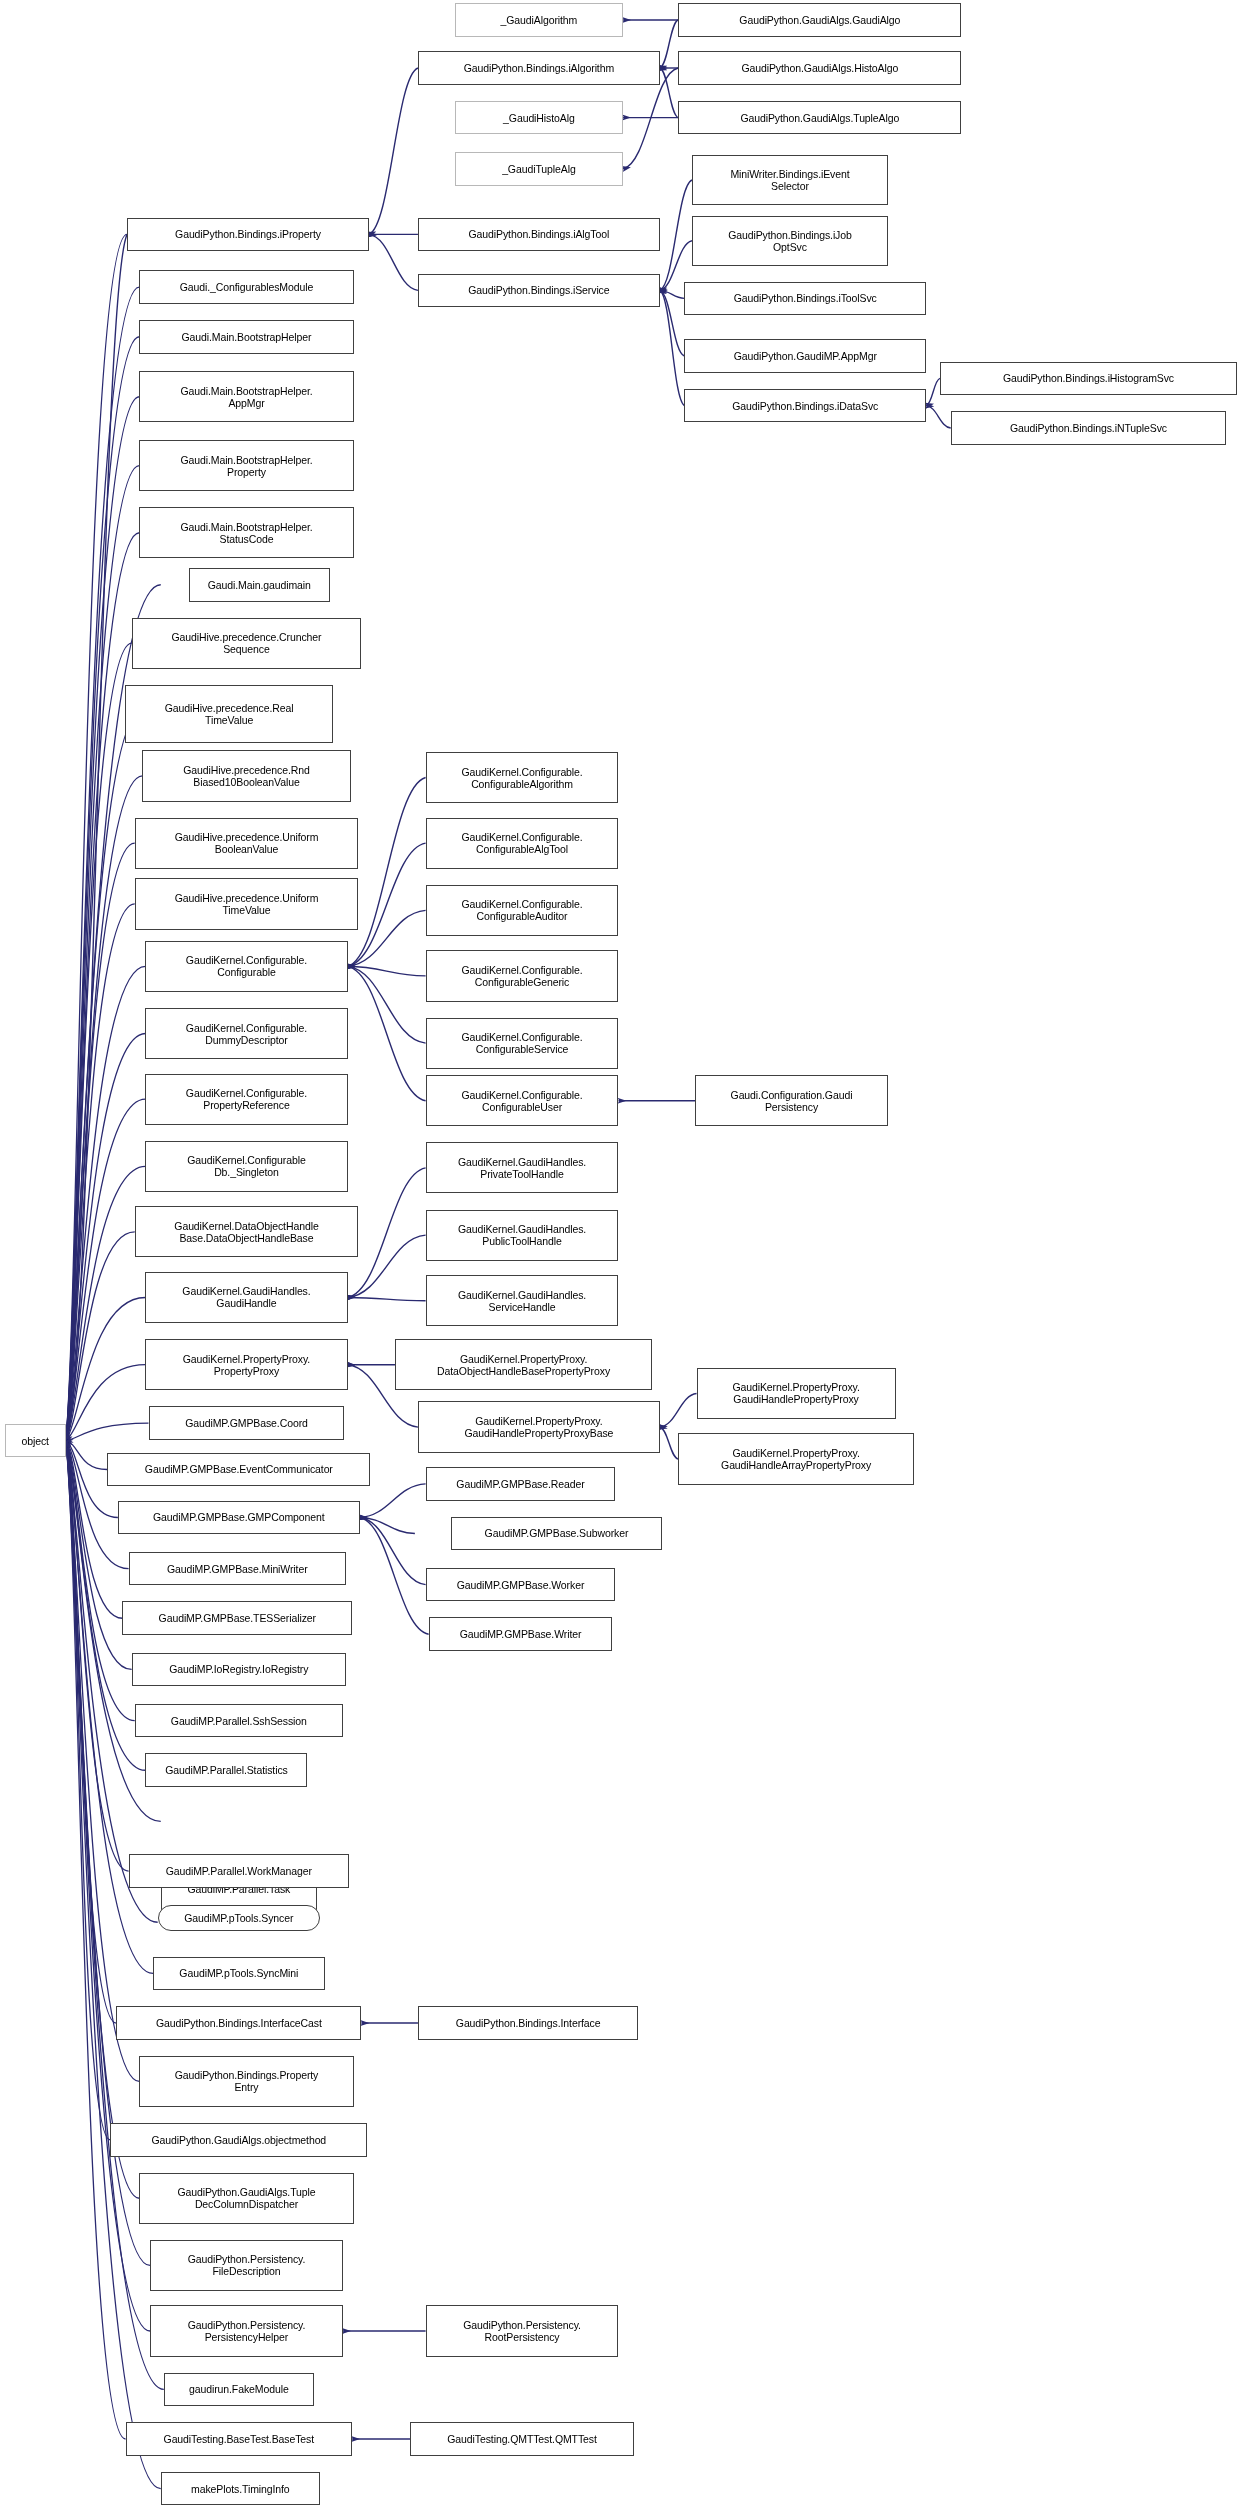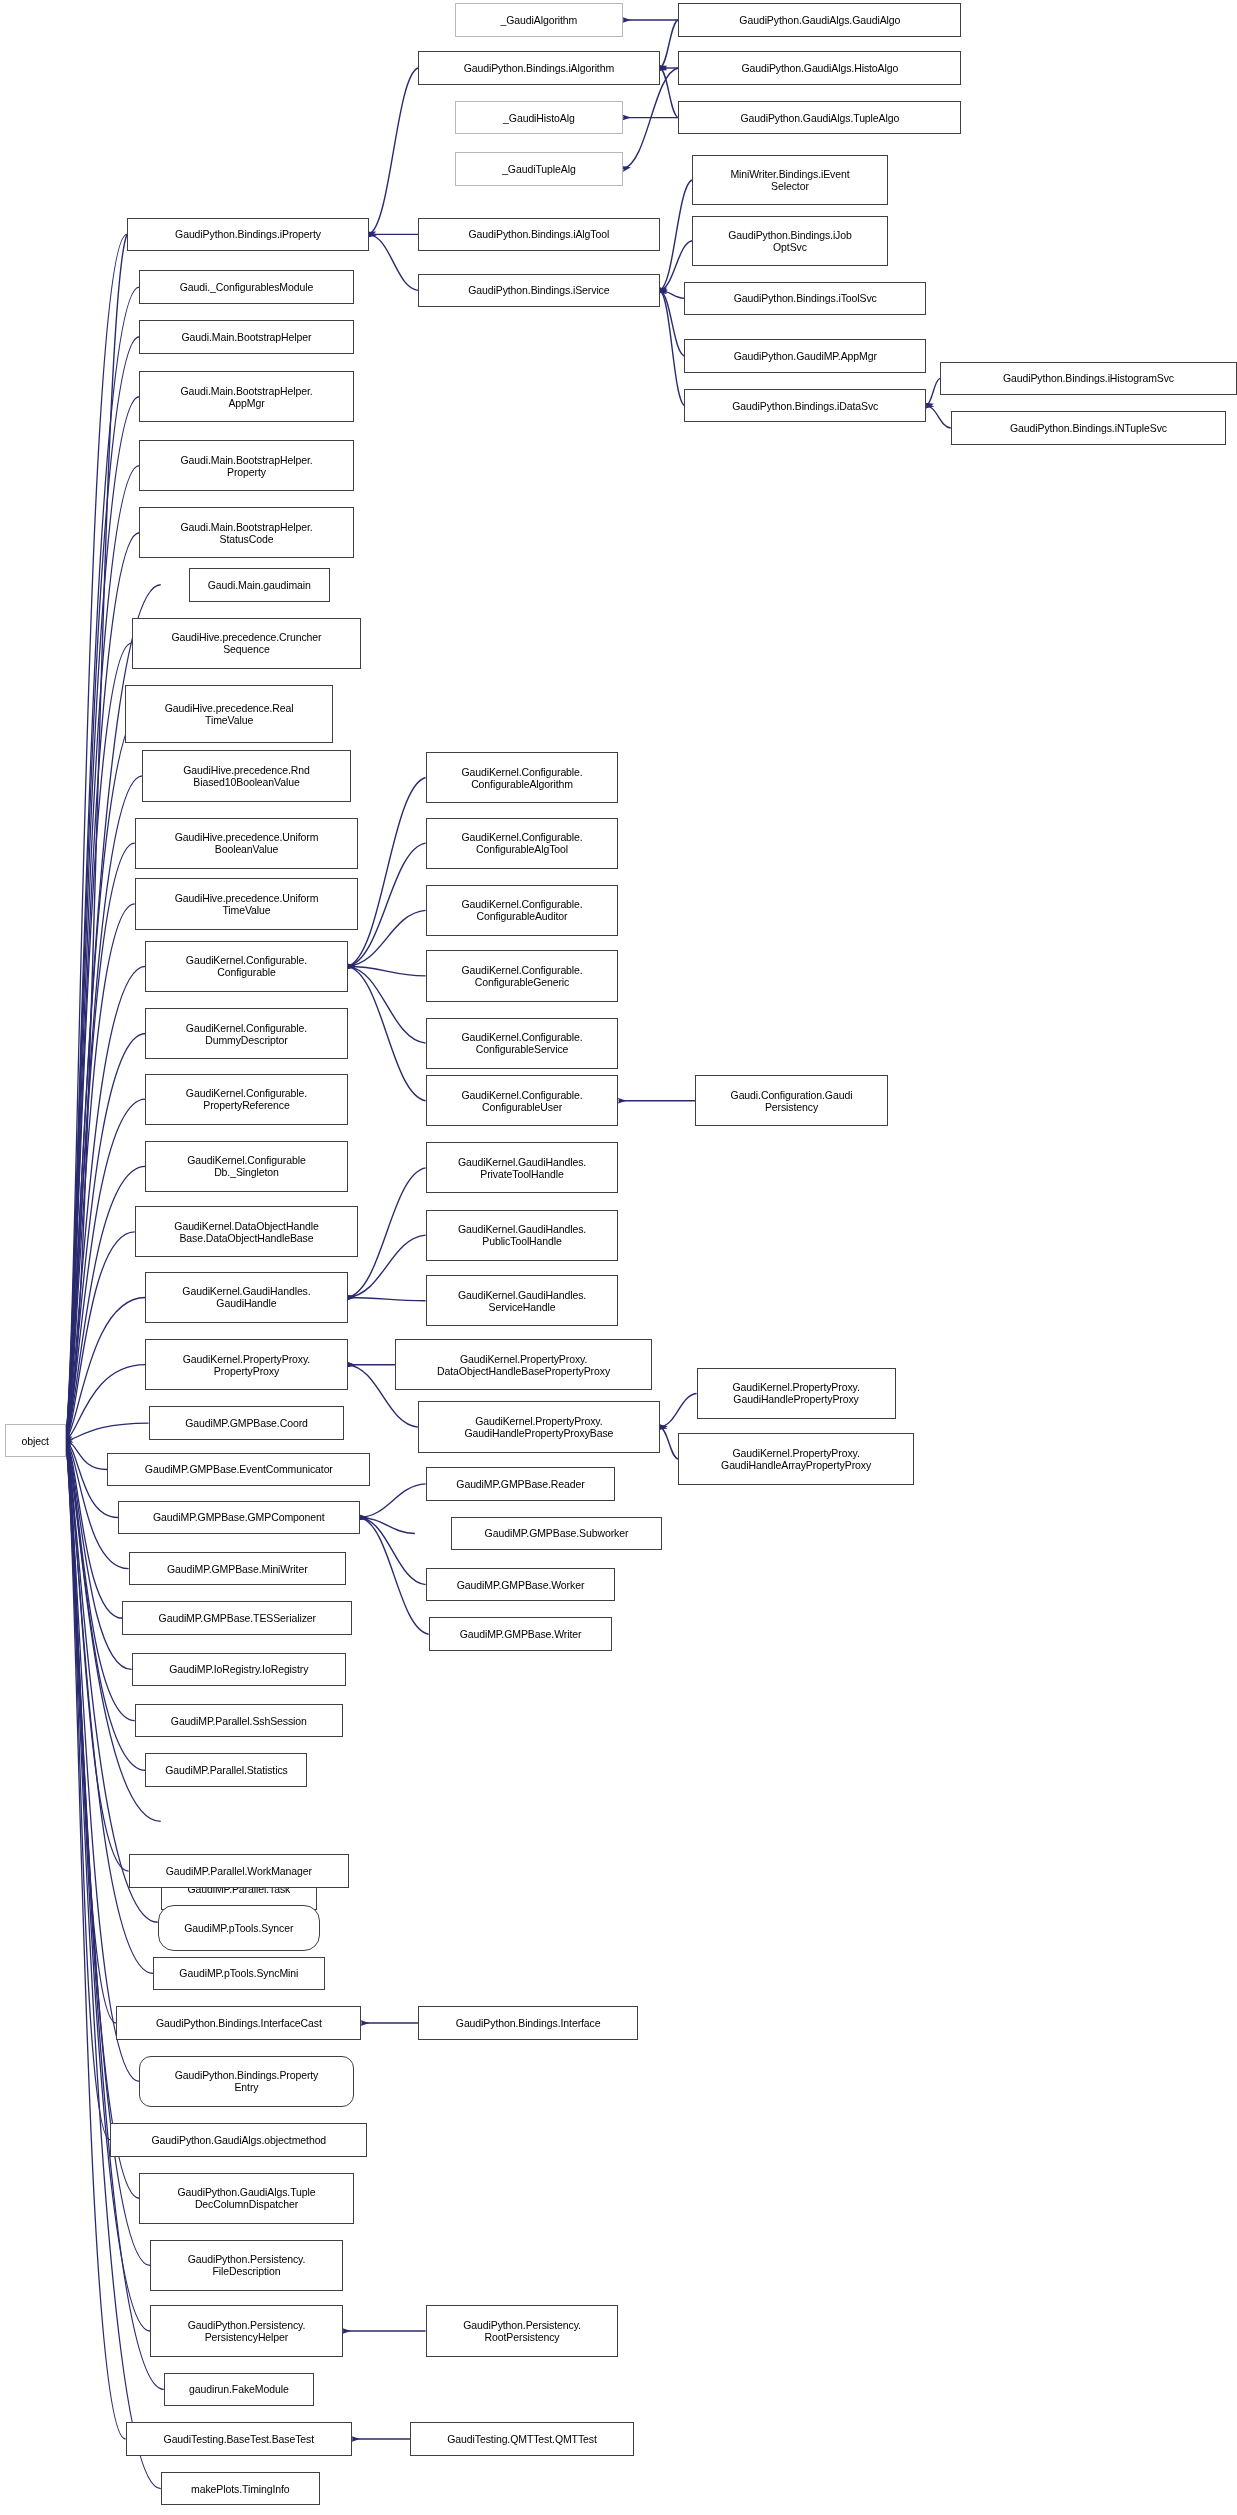--- a/index.html
+++ b/index.html
@@ -160,24 +160,24 @@
       <div class="node" style="left: 148.501px; top: 1406.29px; width: 195.96px; height: 33.5973px;">GaudiMP.GMPBase.Coord</div>
       <div class="node" style="left: 107.166px; top: 1452.68px; width: 263.322px; height: 33.5973px;">GaudiMP.GMPBase.EventCommunicator</div>
       <div class="node" style="left: 117.882px; top: 1500.68px; width: 241.889px; height: 33.5973px;">GaudiMP.GMPBase.GMPComponent</div>
       <div class="node" style="left: 128.599px; top: 1551.88px; width: 217.394px; height: 33.5973px;">GaudiMP.GMPBase.MiniWriter</div>
       <div class="node" style="left: 122.475px; top: 1601.47px; width: 229.641px; height: 33.5973px;">GaudiMP.GMPBase.TESSerializer</div>
       <div class="node" style="left: 131.661px; top: 1652.67px; width: 214.332px; height: 33.5973px;">GaudiMP.IoRegistry.IoRegistry</div>
       <div class="node" style="left: 134.723px; top: 1703.86px; width: 208.208px; height: 33.5973px;">GaudiMP.Parallel.SshSession</div>
       <div class="node" style="left: 145.439px; top: 1753.46px; width: 162px; height: 33.5973px;">GaudiMP.Parallel.Statistics</div>
       <div class="node" style="left: 160.749px; top: 1867px; width: 156.156px; height: 43px;">GaudiMP.Parallel.Task</div>
       <div class="node" style="left: 128.599px; top: 1854.25px; width: 220.455px; height: 33.5973px;">GaudiMP.Parallel.WorkManager</div>
-      <div class="node" style="left: 157.687px; top: 1905.45px; width: 162.28px; height: 46px; border-radius: 16px;">GaudiMP.pTools.Syncer</div>
+      <div class="node" style="left: 157.687px; top: 1905.45px; width: 162.28px; height: 26px; border-radius: 16px;">GaudiMP.pTools.Syncer</div>
       <div class="node" style="left: 153.094px; top: 1956.64px; width: 171.465px; height: 33.5973px;">GaudiMP.pTools.SyncMini</div>
       <div class="node" style="left: 116.351px; top: 2006.24px; width: 244.95px; height: 33.5973px;">GaudiPython.Bindings.InterfaceCast</div>
-      <div class="node" style="left: 139.316px; top: 2055.84px; width: 214.332px; height: 51.1959px; border-radius: 12px;">GaudiPython.Bindings.Property
+      <div class="node" style="left: 139.316px; top: 2055.84px; width: 214.332px; height: 51.1959px;">GaudiPython.Bindings.Property
 Entry</div>
       <div class="node" style="left: 110.228px; top: 2123.03px; width: 257.198px; height: 33.5973px;">GaudiPython.GaudiAlgs.objectmethod</div>
       <div class="node" style="left: 139.316px; top: 2172.63px; width: 214.332px; height: 51.1959px;">GaudiPython.GaudiAlgs.Tuple
 DecColumnDispatcher</div>
       <div class="node" style="left: 150.032px; top: 2239.82px; width: 192.899px; height: 51.1959px;">GaudiPython.Persistency.
 FileDescription</div>
       <div class="node" style="left: 150.032px; top: 2305.42px; width: 192.899px; height: 51.1959px;">GaudiPython.Persistency.
 PersistencyHelper</div>
       <div class="node" style="left: 163.811px; top: 2372.61px; width: 150.032px; height: 33.5973px;">gaudirun.FakeModule</div>
       <div class="node" style="left: 125.537px; top: 2422.21px; width: 226.579px; height: 33.5973px;">GaudiTesting.BaseTest.BaseTest</div>

